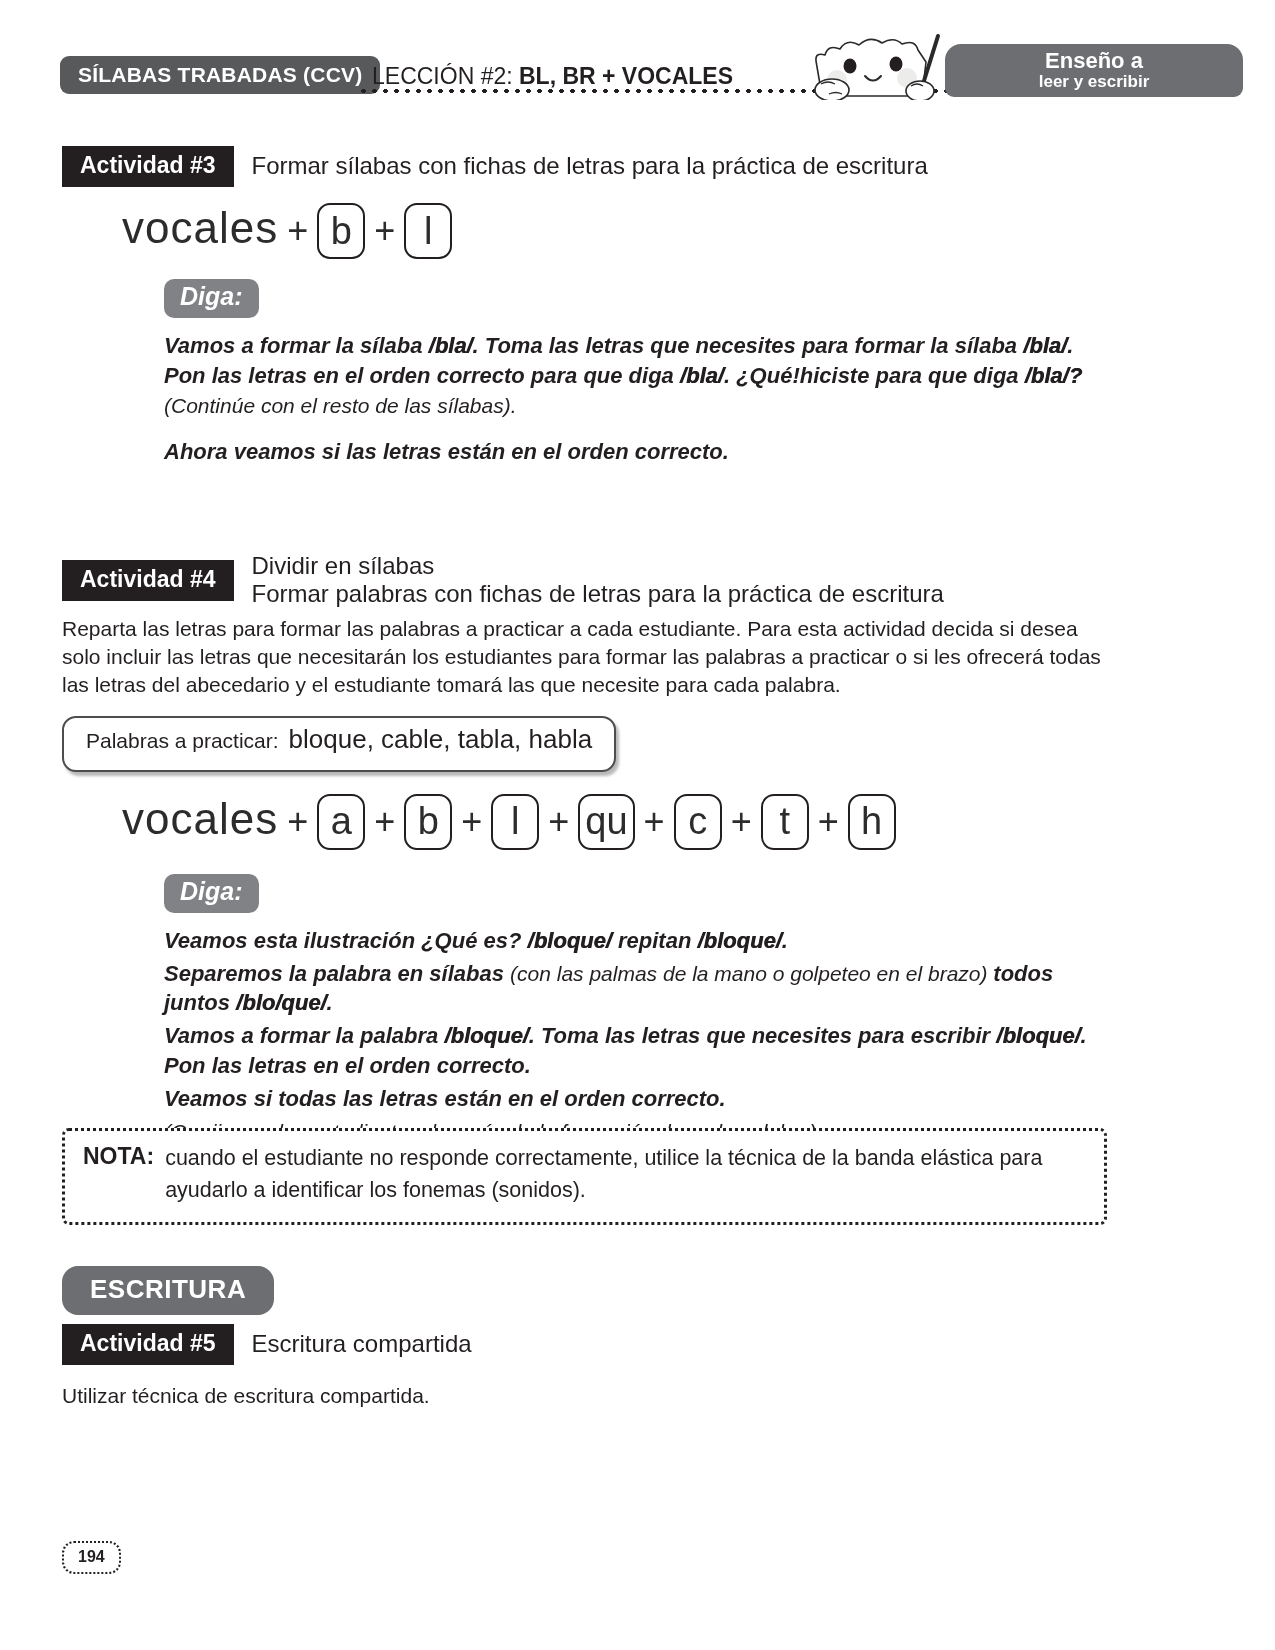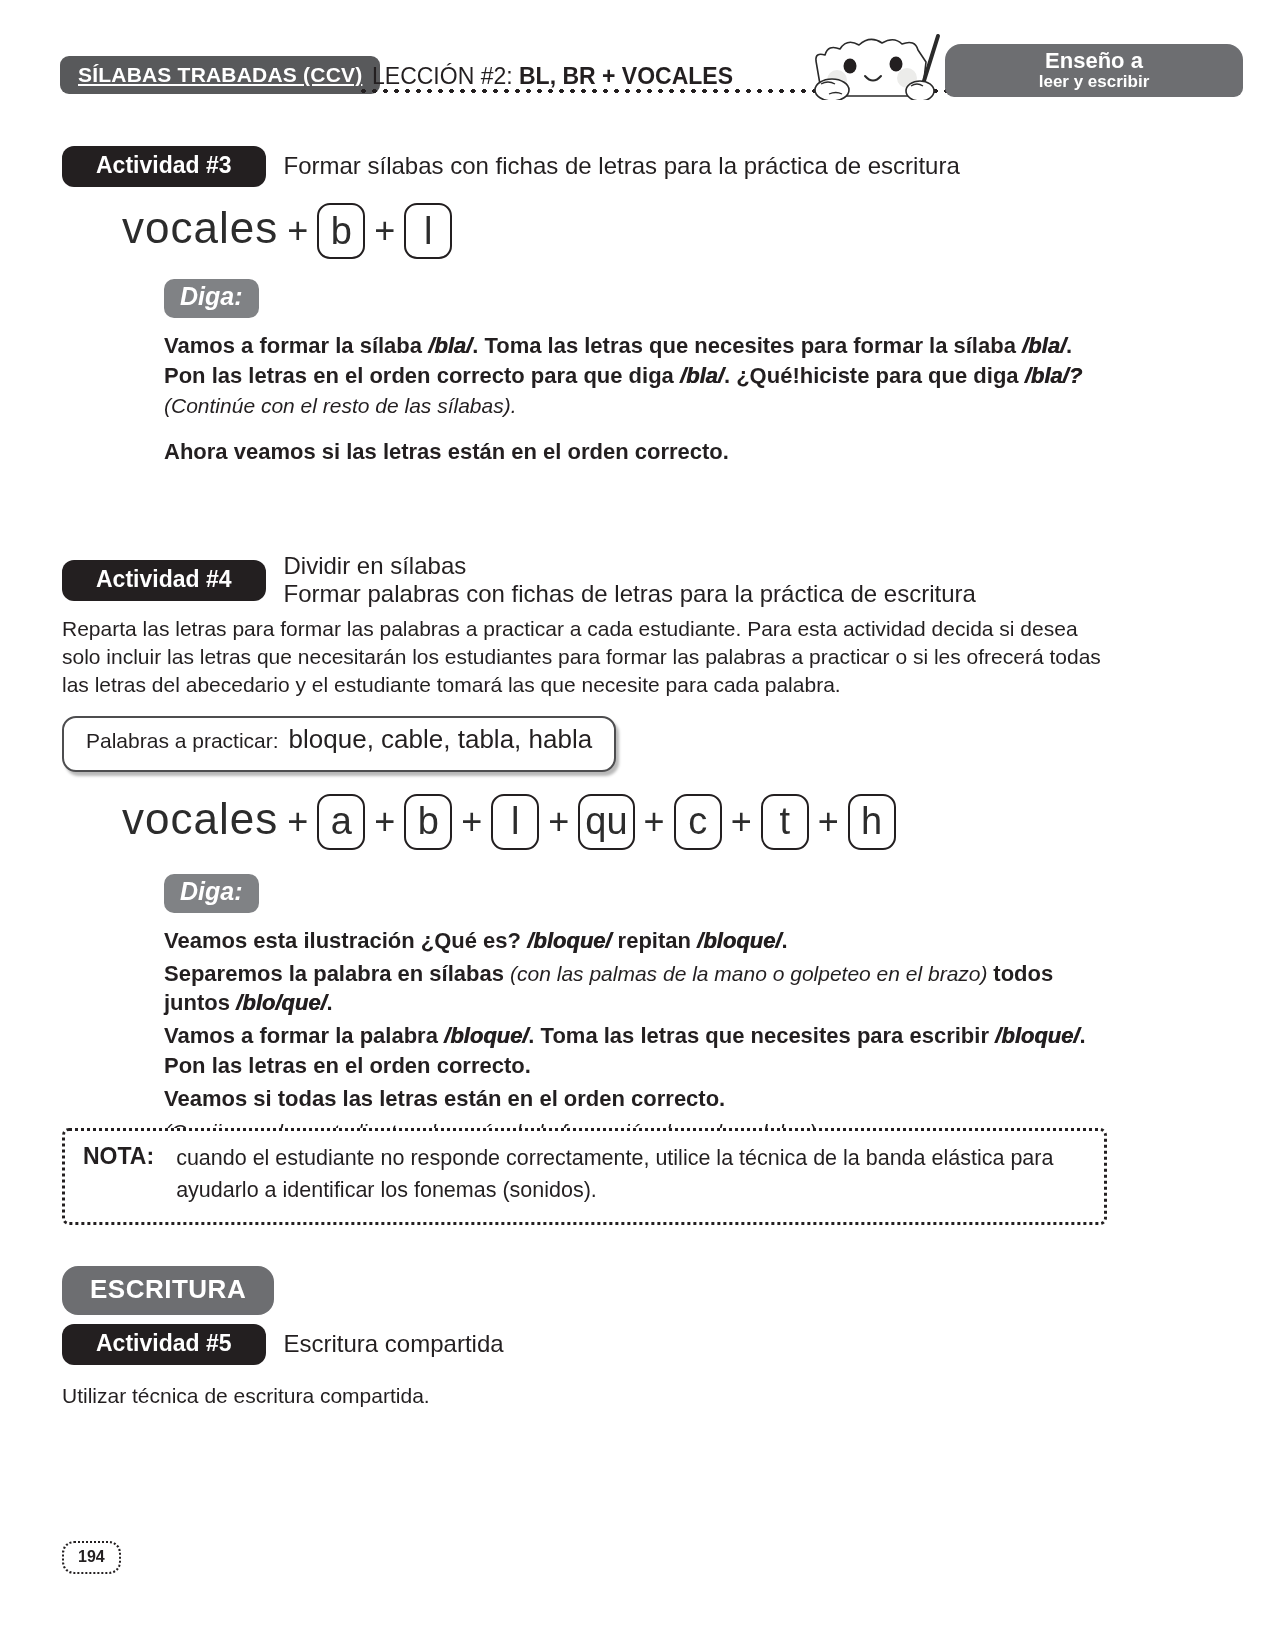--- a/index.html
+++ b/index.html
@@ -19,57 +19,57 @@
   .dots{
     background-image:radial-gradient(circle, var(--ink) 2.1px, transparent 2.5px);
     background-size:11px 8px;background-repeat:repeat-x;height:8px;
   }
   
   .header{position:absolute;left:0;top:0;width:1275px;height:105px;}
   .section-badge{
     position:absolute;left:60px;top:56px;height:38px;
     background:var(--section-gray);color:#fff;border-radius:9px;
     display:flex;align-items:center;padding:0 18px;
-    font-size:21px;font-weight:bold;letter-spacing:.2px;white-space:nowrap;text-decoration:underline;
+    font-size:21px;font-weight:bold;letter-spacing:.2px;white-space:nowrap;
   }
   .lesson{position:absolute;left:372px;top:63px;font-size:23px;white-space:nowrap;}
   .lesson .bold{font-weight:bold;}
   .header-dots{position:absolute;left:358px;top:87px;width:628px;}
   .mascot{position:absolute;left:795px;top:28px;}
   .brand-badge{
     position:absolute;left:945px;top:44px;width:298px;height:53px;
     background:var(--brand-gray);color:#fff;border-radius:16px 16px 9px 9px;
     display:flex;flex-direction:column;align-items:center;justify-content:center;line-height:1.08;
   }
   .brand-l1{font-size:22px;font-weight:bold;}
   .brand-l2{font-size:17px;font-weight:bold;}
   
   .act-row{display:flex;align-items:center;gap:18px;}
   .act-badge{
-    background:var(--badge-dark);color:#fff;border-radius:12px;
-    padding:6px 34px 8px;font-size:23px;font-weight:bold;white-space:nowrap;flex:0 0 auto;
+    background:var(--badge-dark);color:#fff;border-radius:0;
+    padding:6px 18px 8px;font-size:23px;font-weight:bold;white-space:nowrap;flex:0 0 auto;
   }
   .act-title{font-size:24px;line-height:1.18;}
   .body-text{font-size:21px;line-height:1.35;}
   .equation{display:flex;margin-left:60px;}
   .eq-label{font-size:44px;font-weight:400;letter-spacing:1px;color:#2c2c2c;}
   .eq-tiles{display:flex;align-items:center;}
   .eq-plus{font-size:36px;margin:0 9px;color:#2c2c2c;}
   .tile{
     min-width:48px;height:56px;border:2.5px solid var(--ink);border-radius:13px;
     display:flex;align-items:center;justify-content:center;
     font-size:38px;padding:0 5px;color:#2c2c2c;
   }
   .diga-badge{
     display:inline-block;margin-left:102px;background:var(--diga-gray);color:#fff;
     border-radius:10px;padding:3px 16px 7px;font-size:25px;font-weight:bold;font-style:italic;
   }
   .script{margin-left:102px;width:945px;font-size:22px;line-height:1.36;}
   .script p{margin:0 0 3px;}
-  .seg-bi{font-weight:bold;margin-top:48px;}
+  .seg-bi{font-weight:bold;font-style:italic;margin-top:48px;}
   .seg-strong{font-weight:bold;font-style:italic;font-size:22px;text-shadow:.5px 0 0 currentColor;}
   .seg-light{font-weight:400;font-style:italic;font-size:21px;}
   
   #act3{position:absolute;left:62px;top:146px;width:1150px;}
   #act3 .body-text{margin-top:13px;width:1045px;}
   #act3 .equation{margin-top:16px;}
   #act3 .diga-badge{margin-top:20px;}
   #act3 .script{margin-top:13px;}
   #act3 .script .p-last{margin-top:16px;}
   #act4{position:absolute;left:62px;top:552px;width:1150px;}
@@ -81,21 +81,21 @@
   }
   .words-label{font-size:21px;white-space:nowrap;}
   .words-list{font-size:26px;font-weight:normal;margin-left:10px;white-space:nowrap;}
   #act4 .equation{margin-top:22px;}
   #act4 .diga-badge{margin-top:24px;}
   #act4 .script{margin-top:13px;}
   
   #nota{
     position:absolute;left:62px;top:1128px;width:1045px;
     border:3.5px dotted var(--ink);border-radius:7px;
-    padding:11px 18px 15px;display:flex;gap:22px;align-items:flex-start;background:#fff;
+    padding:11px 18px 15px;display:flex;gap:11px;align-items:flex-start;background:#fff;
   }
   .nota-label{font-size:23px;font-weight:bold;white-space:nowrap;padding-top:1px;}
   .nota-text{font-size:21.5px;line-height:1.5;width:880px;}
   
   #escritura{
     position:absolute;left:62px;top:1266px;display:inline-block;
     background:var(--brand-gray);color:#fff;border-radius:16px;
     padding:8px 28px 10px;font-size:26px;font-weight:bold;letter-spacing:.5px;
   }
   #act5{position:absolute;left:62px;top:1324px;width:1000px;}

